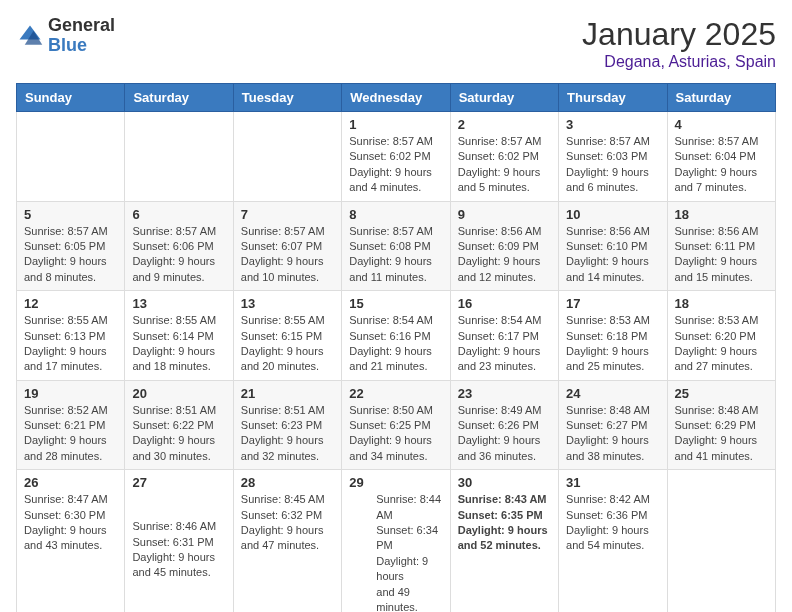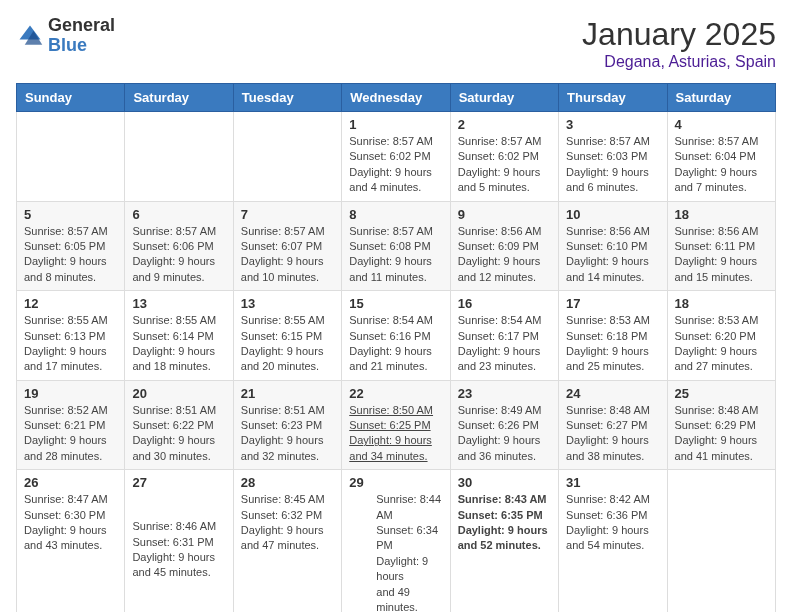--- a/index.html
+++ b/index.html
@@ -278,21 +278,21 @@
         </td>
         <td>
           <div class="day-number">21</div>
           <div class="day-info" style="white-space: pre-line;">Sunrise: 8:51 AM
 Sunset: 6:23 PM
 Daylight: 9 hours
 and 32 minutes.</div>
         </td>
         <td>
           <div class="day-number">22</div>
-          <div class="day-info" style="white-space: pre-line; text-decoration: underline;">Sunrise: 8:50 AM
+          <div class="day-info" style="white-space: pre-line;">Sunrise: 8:50 AM
 Sunset: 6:25 PM
 Daylight: 9 hours
 and 34 minutes.</div>
         </td>
         <td>
           <div class="day-number">23</div>
           <div class="day-info" style="white-space: pre-line;">Sunrise: 8:49 AM
 Sunset: 6:26 PM
 Daylight: 9 hours
 and 36 minutes.</div>

